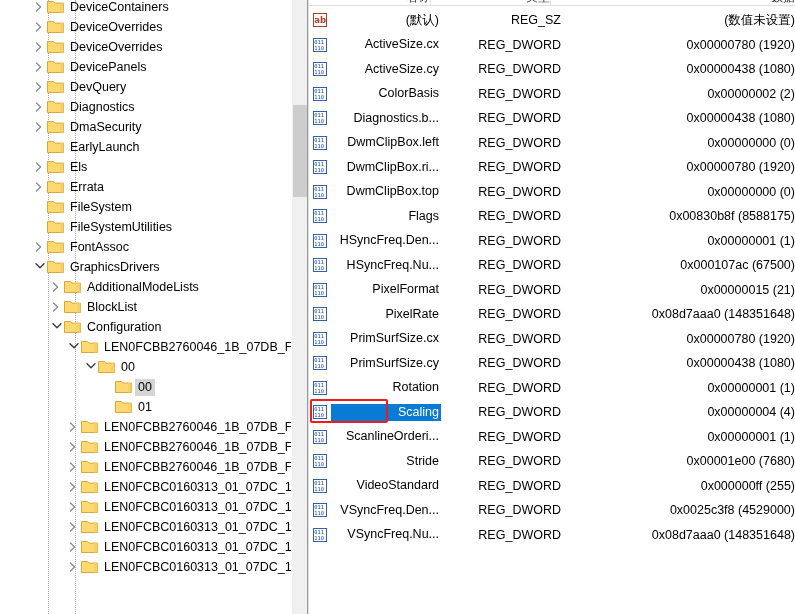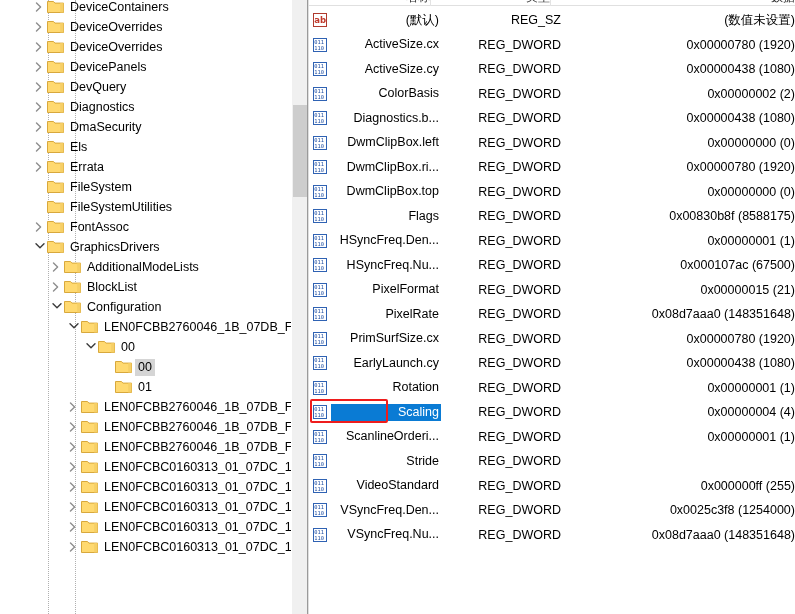--- a/index.html
+++ b/index.html
@@ -299,20 +299,31 @@
           <div class="tree-folder">
             <svg class="folder-ico" viewBox="0 0 17 14" xmlns="http://www.w3.org/2000/svg">
               <path d="M0.5 1.5 h6 l1.4 1.6 H16.5 v9.4 H0.5 Z" fill="#ffd970" stroke="#d8a83c" stroke-width="1"></path>
               <path d="M13.2 3.1 h3.3 v9.4 h-3.3 Z" fill="#f6cf66"></path>
             </svg>
           </div>
           <span class="tree-label">DmaSecurity</span>
         </div>
         <div class="tree-row">
           <div class="indent" style="flex-basis: 31px;"></div>
+          <div class="twisty"></div>
+          <div class="tree-folder">
+            <svg class="folder-ico" viewBox="0 0 17 14" xmlns="http://www.w3.org/2000/svg">
+              <path d="M0.5 1.5 h6 l1.4 1.6 H16.5 v9.4 H0.5 Z" fill="#ffd970" stroke="#d8a83c" stroke-width="1"></path>
+              <path d="M13.2 3.1 h3.3 v9.4 h-3.3 Z" fill="#f6cf66"></path>
+            </svg>
+          </div>
+          <span class="tree-label">EarlyLaunch</span>
+        </div>
+        <div class="tree-row">
+          <div class="indent" style="flex-basis: 31px;"></div>
           <div class="twisty">
             <svg width="8" height="10" viewBox="0 0 8 10" xmlns="http://www.w3.org/2000/svg">
               <path d="M1.5 1 L5.6 5 L1.5 9" fill="none" stroke="#8d8d8d" stroke-width="1.4" stroke-linecap="round" stroke-linejoin="round"></path>
             </svg>
           </div>
           <div class="tree-folder">
             <svg class="folder-ico" viewBox="0 0 17 14" xmlns="http://www.w3.org/2000/svg">
               <path d="M0.5 1.5 h6 l1.4 1.6 H16.5 v9.4 H0.5 Z" fill="#ffd970" stroke="#d8a83c" stroke-width="1"></path>
               <path d="M13.2 3.1 h3.3 v9.4 h-3.3 Z" fill="#f6cf66"></path>
             </svg>
@@ -789,21 +800,21 @@
           <span class="val-data">0x00000780 (1920)</span>
         </div>
         <div class="val-row">
           <div class="val-icon">
             <svg class="dword-ico" viewBox="0 0 14 14" xmlns="http://www.w3.org/2000/svg">
               <rect x="0.5" y="0.5" width="13" height="13" fill="#ffffff" stroke="#2f62b3" stroke-width="1"></rect>
               <text x="1.2" y="6.4" font-family="DejaVu Sans Mono, monospace" font-size="5.4" fill="#1f4fa3">011</text>
               <text x="1.2" y="12.2" font-family="DejaVu Sans Mono, monospace" font-size="5.4" fill="#1f4fa3">110</text>
             </svg>
           </div>
-          <span class="val-name">EarlyLaunch.cy</span>
+          <span class="val-name">PrimSurfSize.cy</span>
           <span class="val-type">REG_DWORD</span>
           <span class="val-data">0x00000438 (1080)</span>
         </div>
         <div class="val-row">
           <div class="val-icon">
             <svg class="dword-ico" viewBox="0 0 14 14" xmlns="http://www.w3.org/2000/svg">
               <rect x="0.5" y="0.5" width="13" height="13" fill="#ffffff" stroke="#2f62b3" stroke-width="1"></rect>
               <text x="1.2" y="6.4" font-family="DejaVu Sans Mono, monospace" font-size="5.4" fill="#1f4fa3">011</text>
               <text x="1.2" y="12.2" font-family="DejaVu Sans Mono, monospace" font-size="5.4" fill="#1f4fa3">110</text>
             </svg>
@@ -839,20 +850,21 @@
         <div class="val-row">
           <div class="val-icon">
             <svg class="dword-ico" viewBox="0 0 14 14" xmlns="http://www.w3.org/2000/svg">
               <rect x="0.5" y="0.5" width="13" height="13" fill="#ffffff" stroke="#2f62b3" stroke-width="1"></rect>
               <text x="1.2" y="6.4" font-family="DejaVu Sans Mono, monospace" font-size="5.4" fill="#1f4fa3">011</text>
               <text x="1.2" y="12.2" font-family="DejaVu Sans Mono, monospace" font-size="5.4" fill="#1f4fa3">110</text>
             </svg>
           </div>
           <span class="val-name">Stride</span>
           <span class="val-type">REG_DWORD</span>
+          <span class="val-data">0x00001e00 (7680)</span>
         </div>
         <div class="val-row">
           <div class="val-icon">
             <svg class="dword-ico" viewBox="0 0 14 14" xmlns="http://www.w3.org/2000/svg">
               <rect x="0.5" y="0.5" width="13" height="13" fill="#ffffff" stroke="#2f62b3" stroke-width="1"></rect>
               <text x="1.2" y="6.4" font-family="DejaVu Sans Mono, monospace" font-size="5.4" fill="#1f4fa3">011</text>
               <text x="1.2" y="12.2" font-family="DejaVu Sans Mono, monospace" font-size="5.4" fill="#1f4fa3">110</text>
             </svg>
           </div>
           <span class="val-name">VideoStandard</span>
@@ -862,21 +874,21 @@
         <div class="val-row">
           <div class="val-icon">
             <svg class="dword-ico" viewBox="0 0 14 14" xmlns="http://www.w3.org/2000/svg">
               <rect x="0.5" y="0.5" width="13" height="13" fill="#ffffff" stroke="#2f62b3" stroke-width="1"></rect>
               <text x="1.2" y="6.4" font-family="DejaVu Sans Mono, monospace" font-size="5.4" fill="#1f4fa3">011</text>
               <text x="1.2" y="12.2" font-family="DejaVu Sans Mono, monospace" font-size="5.4" fill="#1f4fa3">110</text>
             </svg>
           </div>
           <span class="val-name">VSyncFreq.Den...</span>
           <span class="val-type">REG_DWORD</span>
-          <span class="val-data">0x0025c3f8 (1254000)</span>
+          <span class="val-data">0x0025c3f8 (4529000)</span>
         </div>
         <div class="val-row">
           <div class="val-icon">
             <svg class="dword-ico" viewBox="0 0 14 14" xmlns="http://www.w3.org/2000/svg">
               <rect x="0.5" y="0.5" width="13" height="13" fill="#ffffff" stroke="#2f62b3" stroke-width="1"></rect>
               <text x="1.2" y="6.4" font-family="DejaVu Sans Mono, monospace" font-size="5.4" fill="#1f4fa3">011</text>
               <text x="1.2" y="12.2" font-family="DejaVu Sans Mono, monospace" font-size="5.4" fill="#1f4fa3">110</text>
             </svg>
           </div>
           <span class="val-name">VSyncFreq.Nu...</span>

